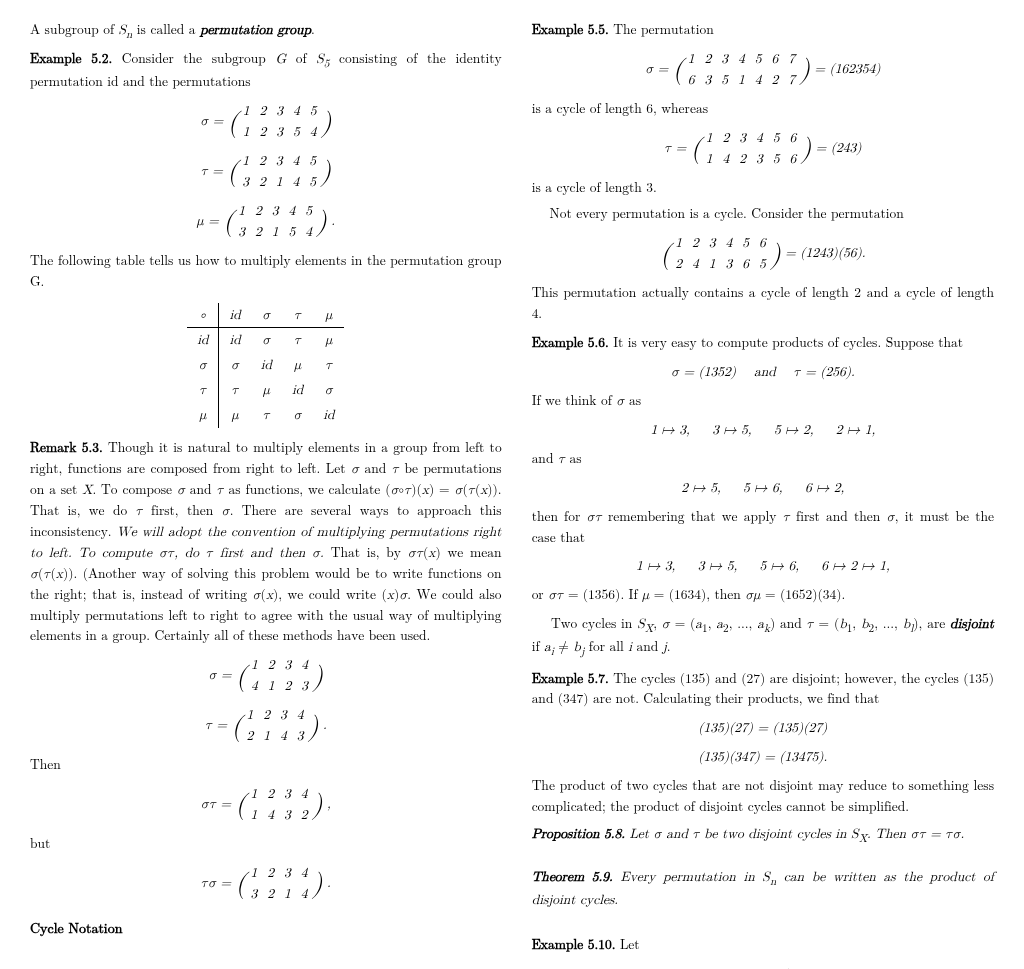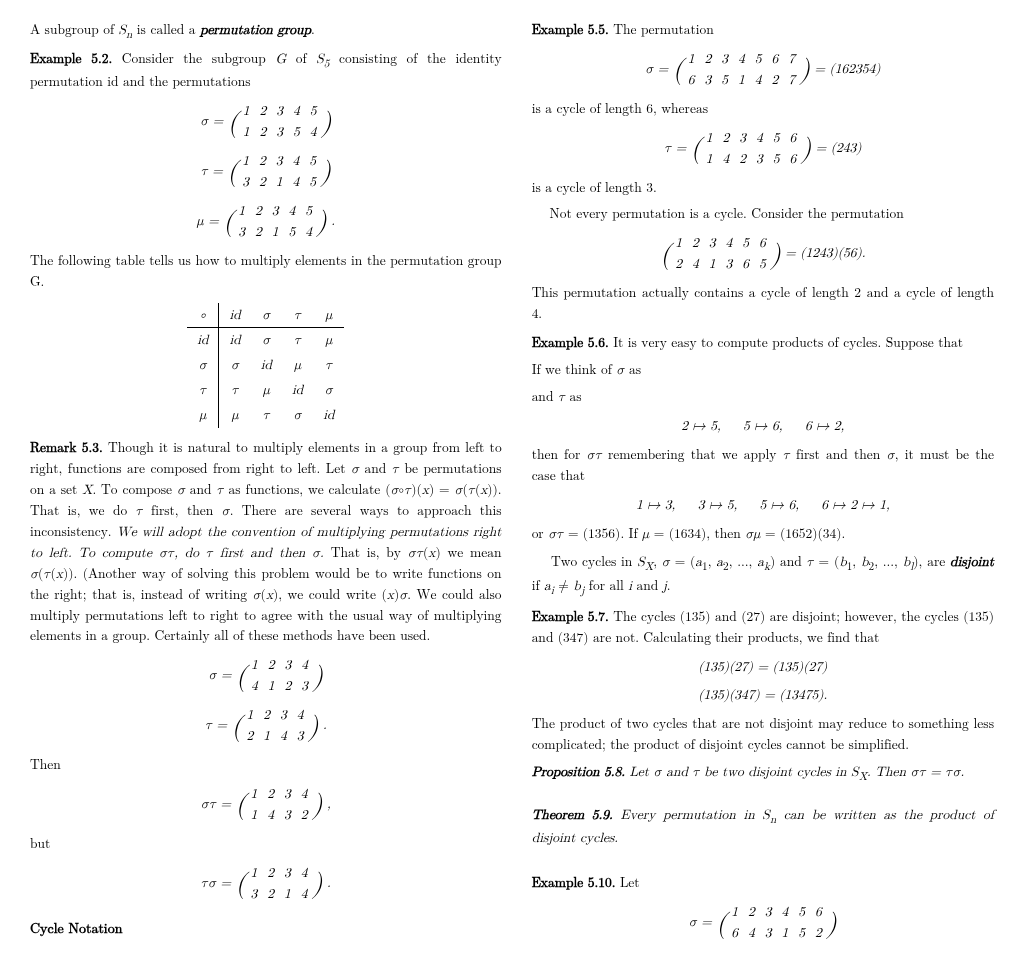--- a/index.html
+++ b/index.html
@@ -388,23 +388,29 @@
       <span class="paren-right">)</span>
       <span> = (1243)(56).</span>
     </div>
 
     <p>This permutation actually contains a cycle of length 2 and a cycle of length 4.</p>
 
     <p style="margin-top:8px;">
       <span class="example-label">Example 5.6.</span> It is very easy to compute products of cycles. Suppose that
     </p>
 
+    <div class="math-display">
+      <em>σ</em> = (1352) &nbsp;&nbsp; and &nbsp;&nbsp; <em>τ</em> = (256).
+    </div>
 
     <p>If we think of <em>σ</em> as</p>
 
+    <div class="math-display">
+      1 ↦ 3, &nbsp;&nbsp;&nbsp; 3 ↦ 5, &nbsp;&nbsp;&nbsp; 5 ↦ 2, &nbsp;&nbsp;&nbsp; 2 ↦ 1,
+    </div>
 
     <p>and <em>τ</em> as</p>
 
     <div class="math-display">
       2 ↦ 5, &nbsp;&nbsp;&nbsp; 5 ↦ 6, &nbsp;&nbsp;&nbsp; 6 ↦ 2,
     </div>
 
     <p>then for <em>στ</em> remembering that we apply <em>τ</em> first and then <em>σ</em>, it must be the case that</p>
 
     <div class="math-display">

